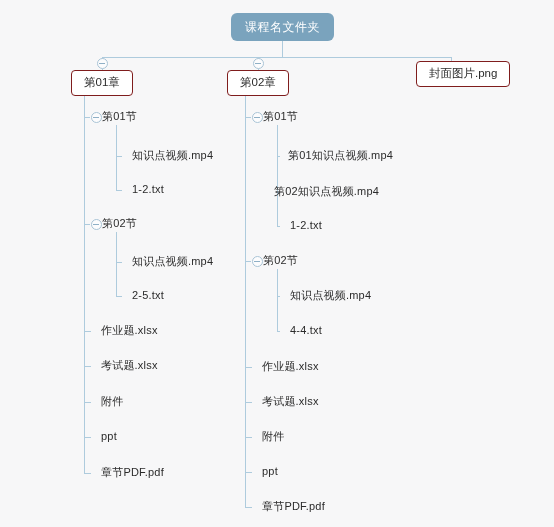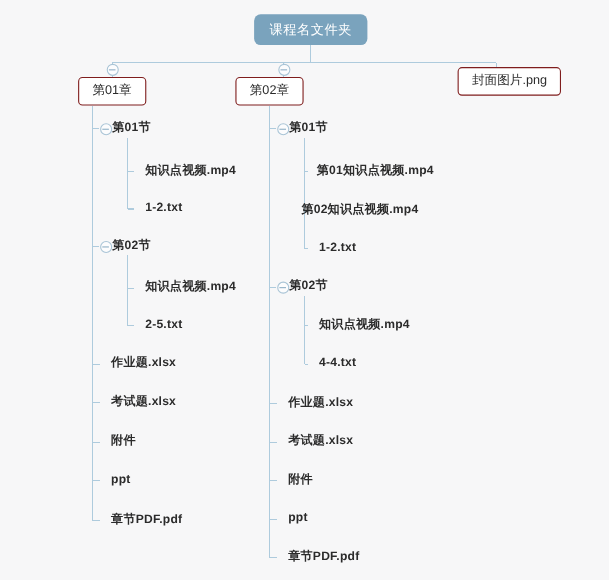--- a/index.html
+++ b/index.html
@@ -51,21 +51,20 @@
     color: #2b2b2b;
     font-size: 11.5px;
     padding: 6px 12px;
     text-align: center;
   }
   
   .text-node {
     color: #2b2b2b;
     font-size: 11px;
     letter-spacing: 0.2px;
-    font-weight: bold;
   }
   .toggle {
     position: absolute;
     width: 11px;
     height: 11px;
     border: 1px solid #a9c4d6;
     border-radius: 50%;
     background: #fcfcfd;
     box-sizing: border-box;
   }
@@ -117,21 +116,21 @@
       <line x1="277" y1="331" x2="280" y2="331" stroke="#aecbdd" stroke-width="1" shape-rendering="crispEdges"></line>
       <line x1="245" y1="367" x2="252" y2="367" stroke="#aecbdd" stroke-width="1" shape-rendering="crispEdges"></line>
       <line x1="245" y1="402" x2="252" y2="402" stroke="#aecbdd" stroke-width="1" shape-rendering="crispEdges"></line>
       <line x1="245" y1="437" x2="252" y2="437" stroke="#aecbdd" stroke-width="1" shape-rendering="crispEdges"></line>
       <line x1="245" y1="472" x2="252" y2="472" stroke="#aecbdd" stroke-width="1" shape-rendering="crispEdges"></line>
       <line x1="245" y1="507" x2="252" y2="507" stroke="#aecbdd" stroke-width="1" shape-rendering="crispEdges"></line>
     </svg>
   <div id="nodes">
       <div class="node root-node" style="left: 231px; top: 13px;">课程名文件夹</div>
       <div class="node box-node" style="left: 71px; top: 70px;">第01章</div>
-      <div class="node box-node" style="left: 214px; top: 70px;">第02章</div>
+      <div class="node box-node" style="left: 227px; top: 70px;">第02章</div>
       <div class="node box-node" style="left: 404px; top: 61px; margin-left: 12px;">封面图片.png</div>
       <div class="toggle" style="left: 96.5px; top: 58px;"></div>
       <div class="toggle" style="left: 252.5px; top: 58px;"></div>
       <div class="toggle" style="left: 90.5px; top: 111.5px;"></div>
       <div class="node text-node" style="left: 102px; top: 111px;">第01节</div>
       <div class="node text-node" style="left: 132px; top: 150px;">知识点视频.mp4</div>
       <div class="node text-node" style="left: 132px; top: 184px;">1-2.txt</div>
       <div class="toggle" style="left: 90.5px; top: 218.5px;"></div>
       <div class="node text-node" style="left: 102px; top: 218px;">第02节</div>
       <div class="node text-node" style="left: 132px; top: 256px;">知识点视频.mp4</div>

